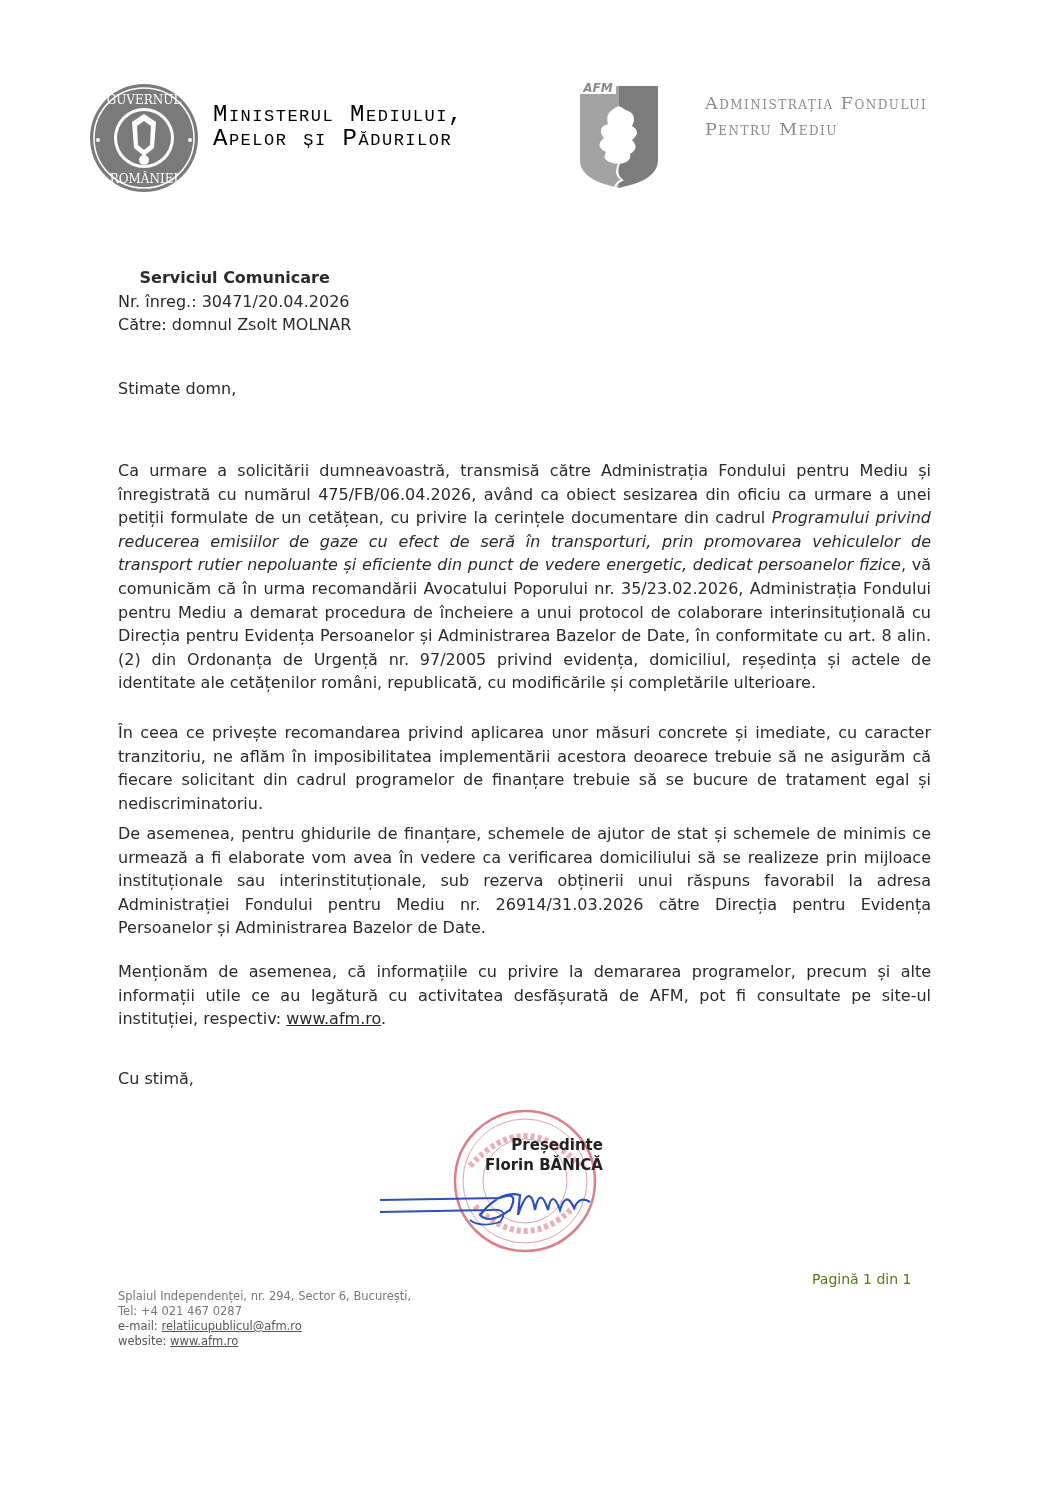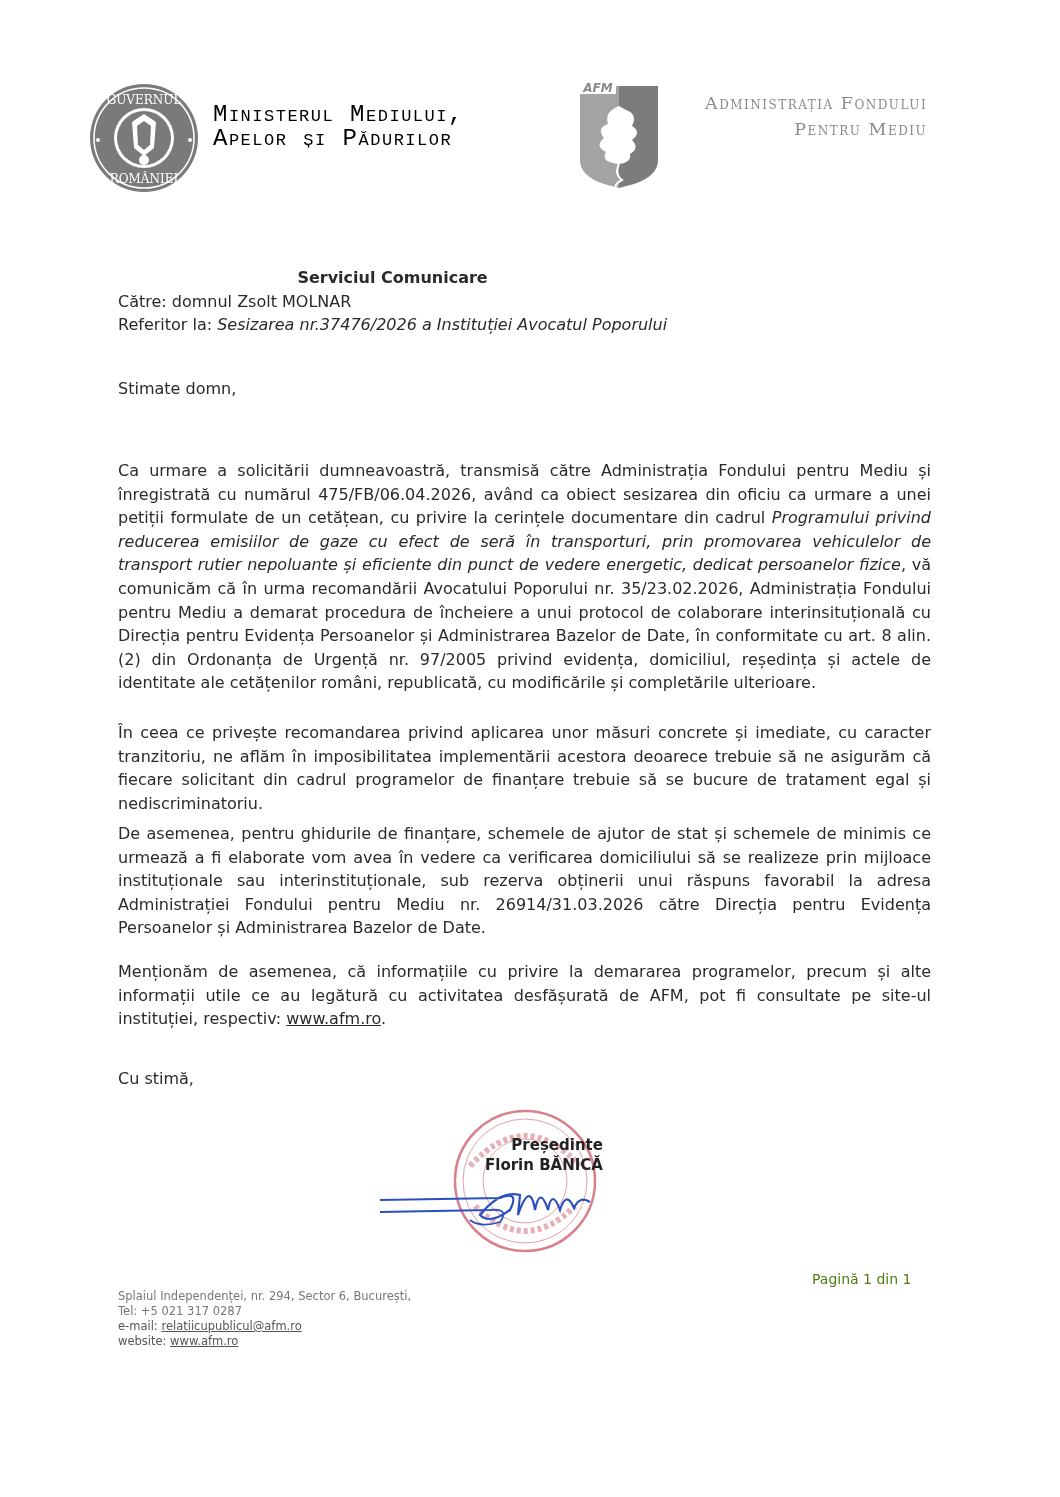--- a/index.html
+++ b/index.html
@@ -4,21 +4,21 @@
 <style>
   html, body { margin:0; padding:0; background:#ffffff; }
   body { width:1060px; height:1497px; position:relative; overflow:hidden;
          font-family:"DejaVu Sans", sans-serif; color:#2a2a2a; }
   .abs { position:absolute; }
   .seal { left:88px; top:82px; width:112px; height:112px; }
   .ministry { left:213px; top:103px; font-family:Liberation Mono, monospace; font-size:24px;
               color:#000000; letter-spacing:1.5px; line-height:24px; font-variant:small-caps; }
   .afm-logo { left:574px; top:76px; width:90px; height:112px; }
   .afm-name { left:705px; top:90px; font-family:"DejaVu Serif", serif; font-size:17.5px;
-              color:#8a8a8a; letter-spacing:1.5px; line-height:26px; font-variant:small-caps;text-align:right; }
+              color:#8a8a8a; letter-spacing:1.5px; line-height:26px; font-variant:small-caps; }
   .header-block { left:118px; top:266px; font-size:16px; line-height:23.5px; }
   .header-block .bold { font-weight:bold;text-align:center; }
   .it { font-style:italic; }
   .salutation { left:118px; top:379px; font-size:16px; }
   .para { position:absolute; left:118px; width:813px; font-size:16px; line-height:23.6px;
           text-align:justify; margin:0; }
   .p1 { top:459px; }
   .p2 { top:721px; }
   .p3 { top:822px; }
   .p4 { top:960px; }
@@ -62,22 +62,22 @@
   <path d="M45 88 Q40 98 48 104 Q40 108 42 112" stroke="#fff" stroke-width="2" fill="none"></path>
 </svg>
 
 <div class="abs afm-name">
   <div>Administrația Fondului</div>
   <div>Pentru Mediu</div>
 </div>
 
 <div class="abs header-block">
   <div class="bold">Serviciul Comunicare</div>
+  <div>Nr. înreg.: 30471/20.04.2026</div>
   <div>Către: domnul Zsolt MOLNAR</div>
-  <div><span>Referitor la: </span><span class="it">Sesizarea nr.37476/2026 a Instituției Avocatul Poporului</span></div>
 </div>
 
 <div class="abs salutation">Stimate domn,</div>
 
 <p class="para p1"><span>Ca urmare a solicitării dumneavoastră, transmisă către Administrația Fondului pentru Mediu și înregistrată cu numărul 475/FB/06.04.2026, având ca obiect sesizarea din oficiu ca urmare a unei petiții formulate de un cetățean, cu privire la cerințele documentare din cadrul </span><span class="it">Programului privind reducerea emisiilor de gaze cu efect de seră în transporturi, prin promovarea vehiculelor de transport rutier nepoluante și eficiente din punct de vedere energetic, dedicat persoanelor fizice</span><span>, vă comunicăm că în urma recomandării Avocatului Poporului nr. 35/23.02.2026, Administrația Fondului pentru Mediu a demarat procedura de încheiere a unui protocol de colaborare interinsituțională cu Direcția pentru Evidența Persoanelor și Administrarea Bazelor de Date, în conformitate cu art. 8 alin.(2) din Ordonanța de Urgență nr. 97/2005 privind evidența, domiciliul, reședința și actele de identitate ale cetățenilor români, republicată, cu modificările și completările ulterioare.</span></p>
 
 <p class="para p2">În ceea ce privește recomandarea privind aplicarea unor măsuri concrete și imediate, cu caracter tranzitoriu, ne aflăm în imposibilitatea implementării acestora deoarece trebuie să ne asigurăm că fiecare solicitant din cadrul programelor de finanțare trebuie să se bucure de tratament egal și nediscriminatoriu.</p>
 
 <p class="para p3">De asemenea, pentru ghidurile de finanțare, schemele de ajutor de stat și schemele de minimis ce urmează a fi elaborate vom avea în vedere ca verificarea domiciliului să se realizeze prin mijloace instituționale sau interinstituționale, sub rezerva obținerii unui răspuns favorabil la adresa Administrației Fondului pentru Mediu nr. 26914/31.03.2026 către Direcția pentru Evidența Persoanelor și Administrarea Bazelor de Date.</p>
 
@@ -98,18 +98,18 @@
   <div>Florin BĂNICĂ</div>
 </div>
 
 <svg class="abs signature" viewBox="0 0 220 60">
   <path d="M0 30 L120 28 Q140 20 130 40 Q110 55 100 45 Q120 20 140 25 L138 45 Q150 10 155 40 Q160 15 168 40 Q172 18 180 40 Q186 20 194 38 Q200 25 210 32" fill="none" stroke="#2b4fc0" stroke-width="2.2"></path>
   <path d="M0 42 L110 40 Q130 38 120 52 Q100 58 90 50" fill="none" stroke="#2b4fc0" stroke-width="1.8"></path>
 </svg>
 
 <div class="abs footer">
   <div>Splaiul Independenței, nr. 294, Sector 6, București,</div>
-  <div>Tel: +5 021 317 0287</div>
+  <div>Tel: +4 021 467 0287</div>
   <div class="strong"><span>e-mail: </span><a class="link" style="color:#555">relatiicupublicul@afm.ro</a></div>
   <div class="strong"><span>website: </span><a class="link" style="color:#555">www.afm.ro</a></div>
 </div>
 
 <div class="abs pagenum">Pagină 1 din 1</div>
 
 </body></html>

